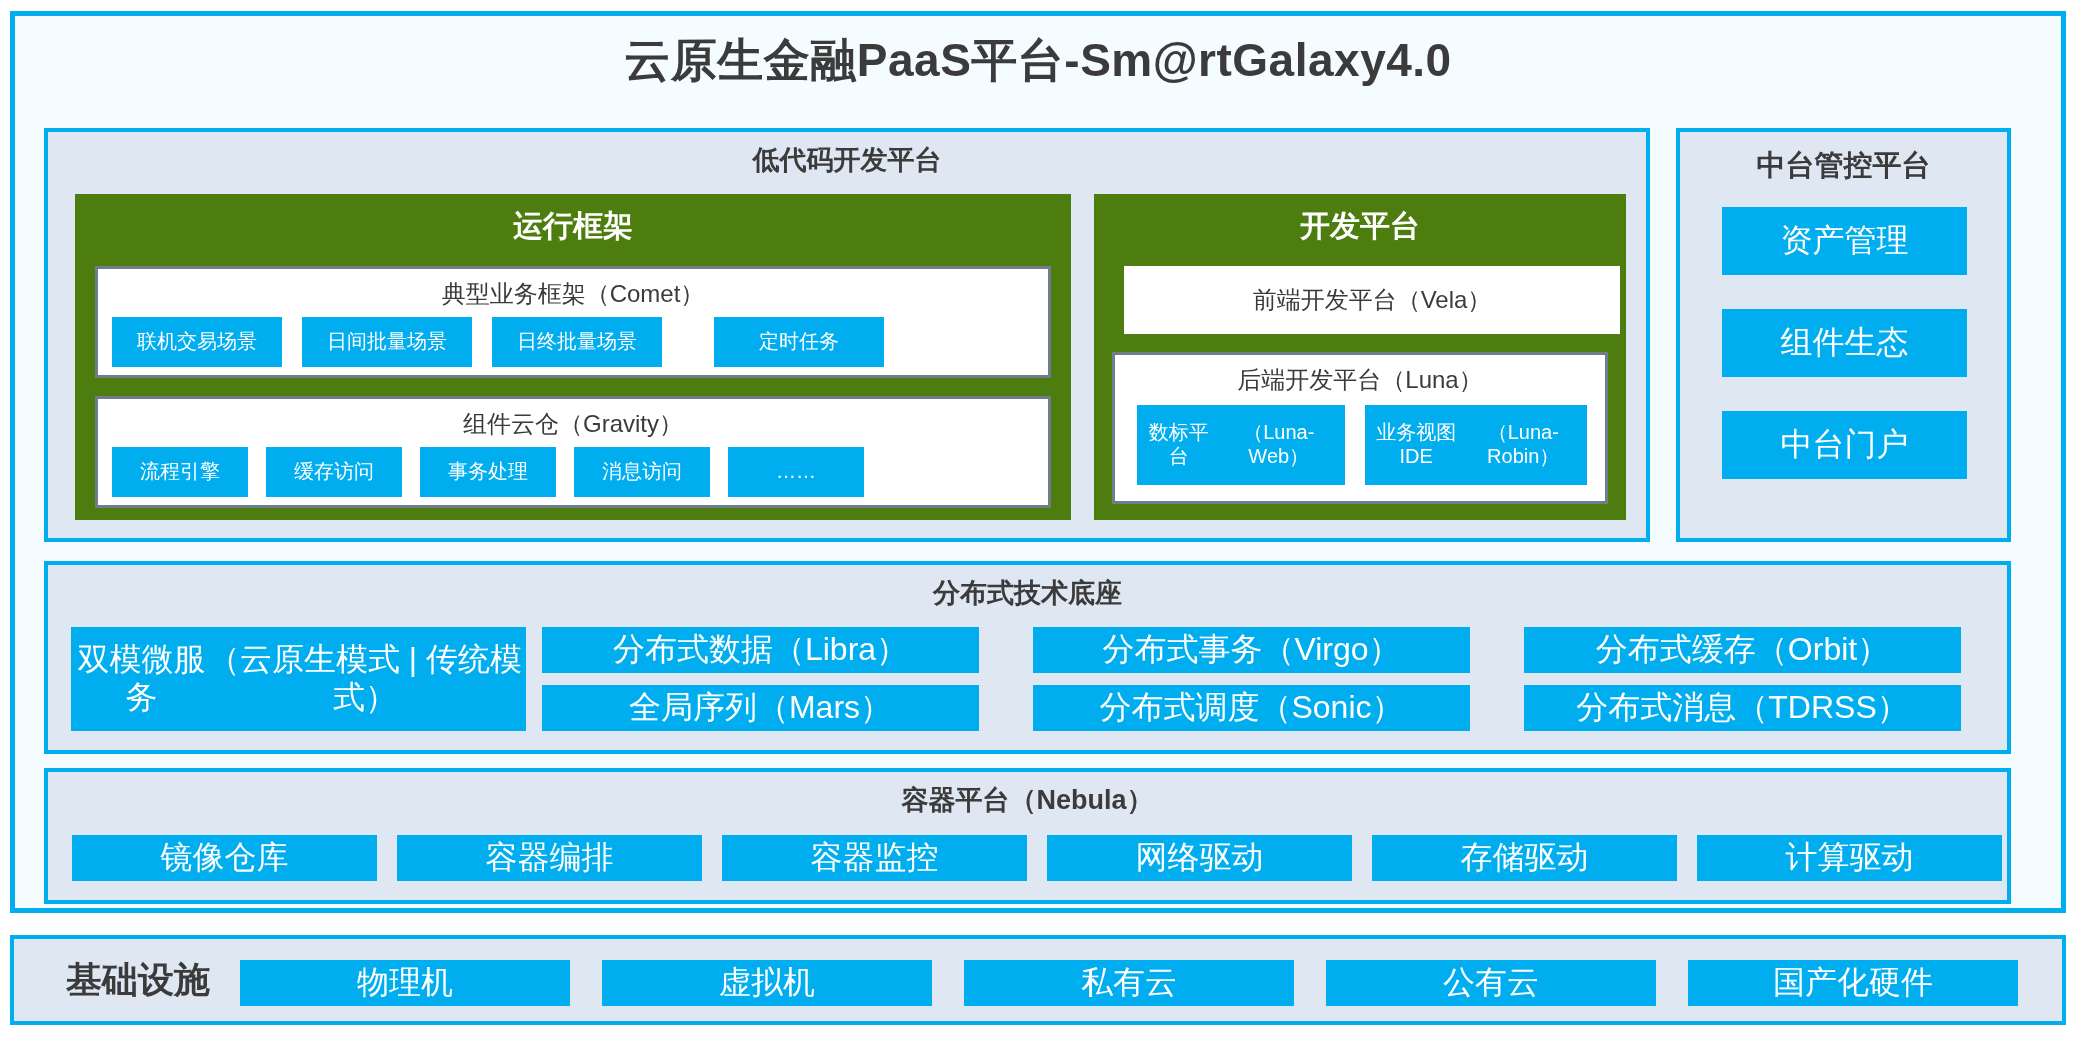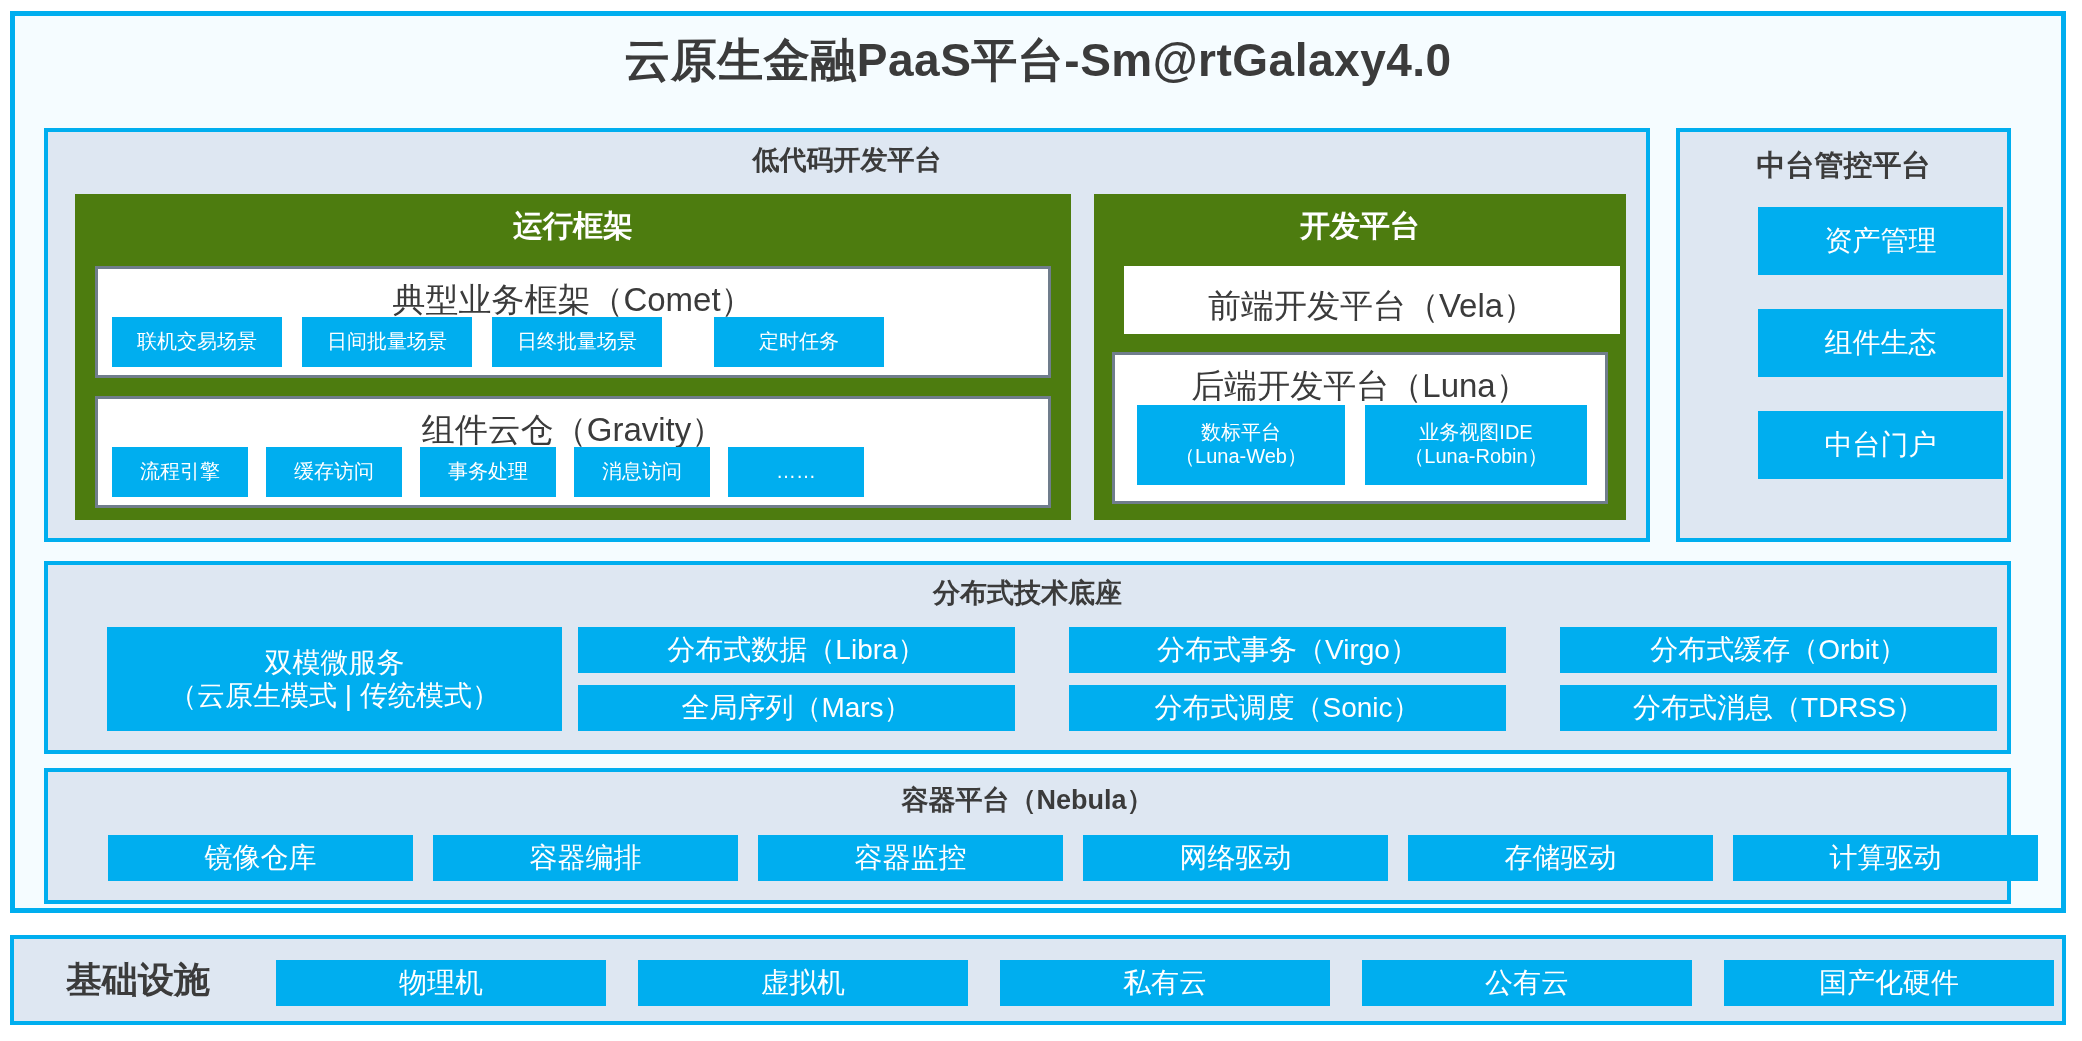--- a/index.html
+++ b/index.html
@@ -89,40 +89,40 @@
   }
   .whitecard.noborder {
     border: none;
   }
   .whitecard-title {
     position: absolute;
     left: 0;
     top: 9px;
     width: 100%;
     text-align: center;
-    font-size: 33px;
+    font-size: 24px;
     color: #3B3B3B;
   }
 
   
   .chip {
     position: absolute;
     box-sizing: border-box;
     background: #00AEEF;
     color: #ffffff;
     display: flex;
     align-items: center;
     justify-content: center;
     text-align: center;
     font-size: 20px;
     line-height: 1.18;
     padding: 0 4px;
   }
-  .chip.big { font-size: 28px; margin-left: 36px; }
-  .chip.two-line { flex-direction: column; }
+  .chip.big { font-size: 32px; }
+  .chip.two-line { flex-direction: row; }
 
   
   .infra-bar {
     position: absolute;
     left: 10px;
     top: 935px;
     width: 2056px;
     height: 90px;
     box-sizing: border-box;
     border: 4px solid #00AEEF;

